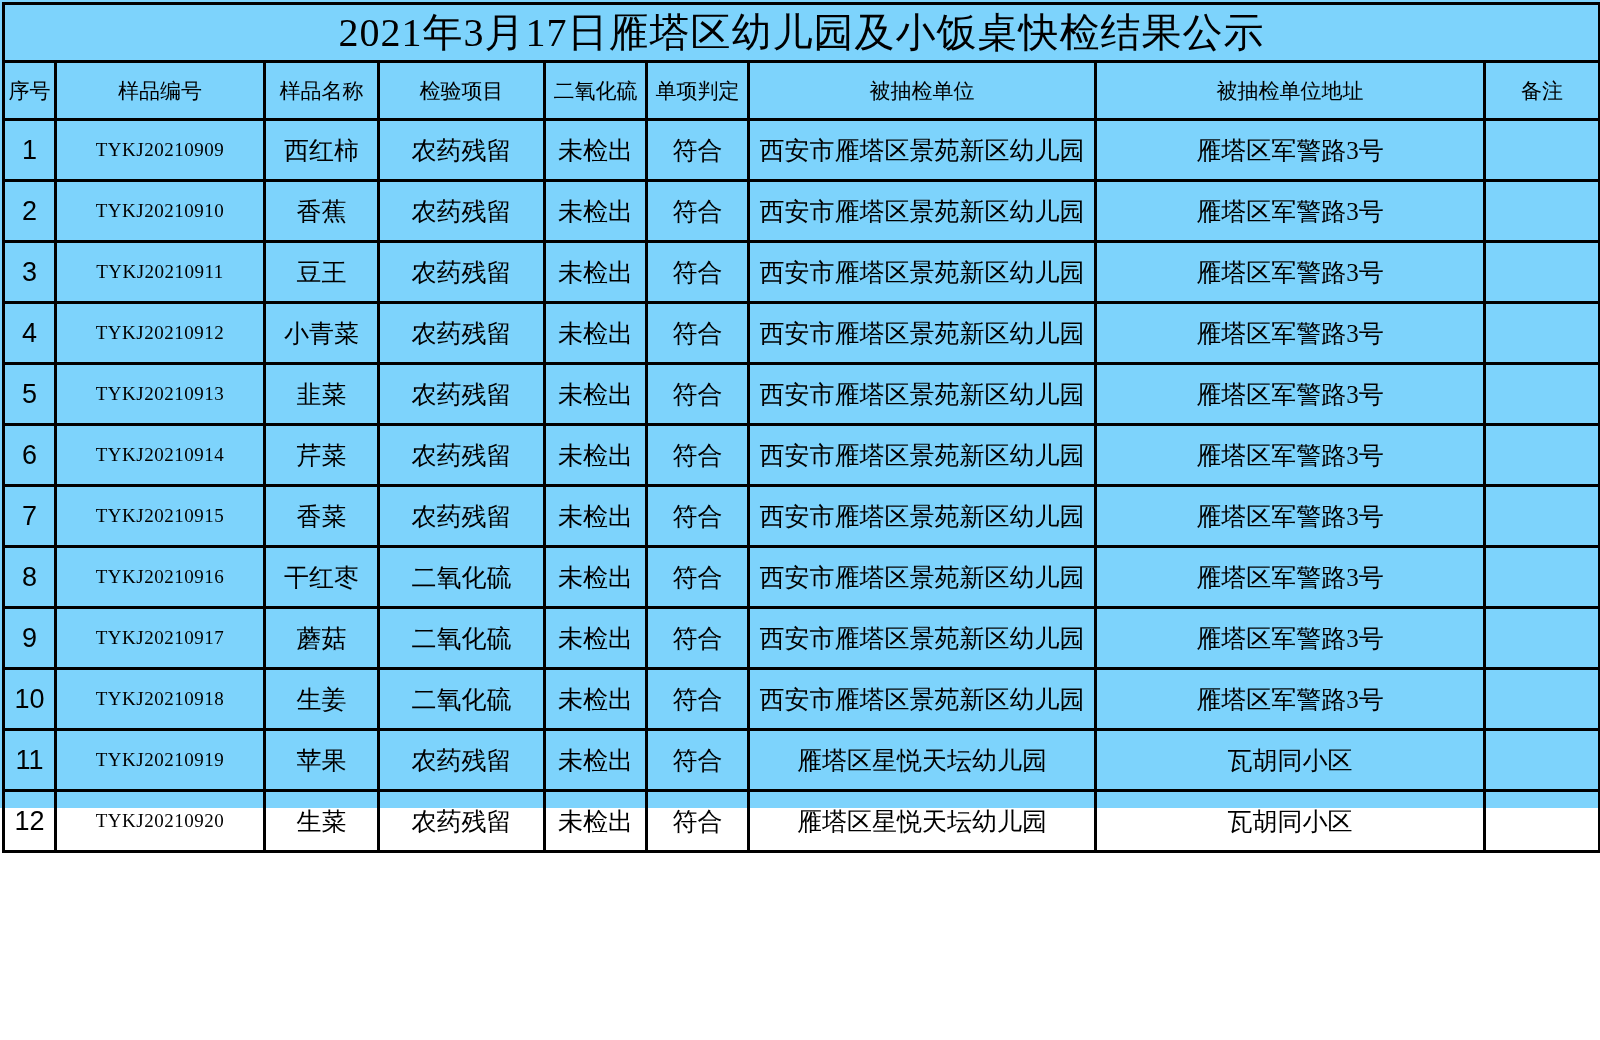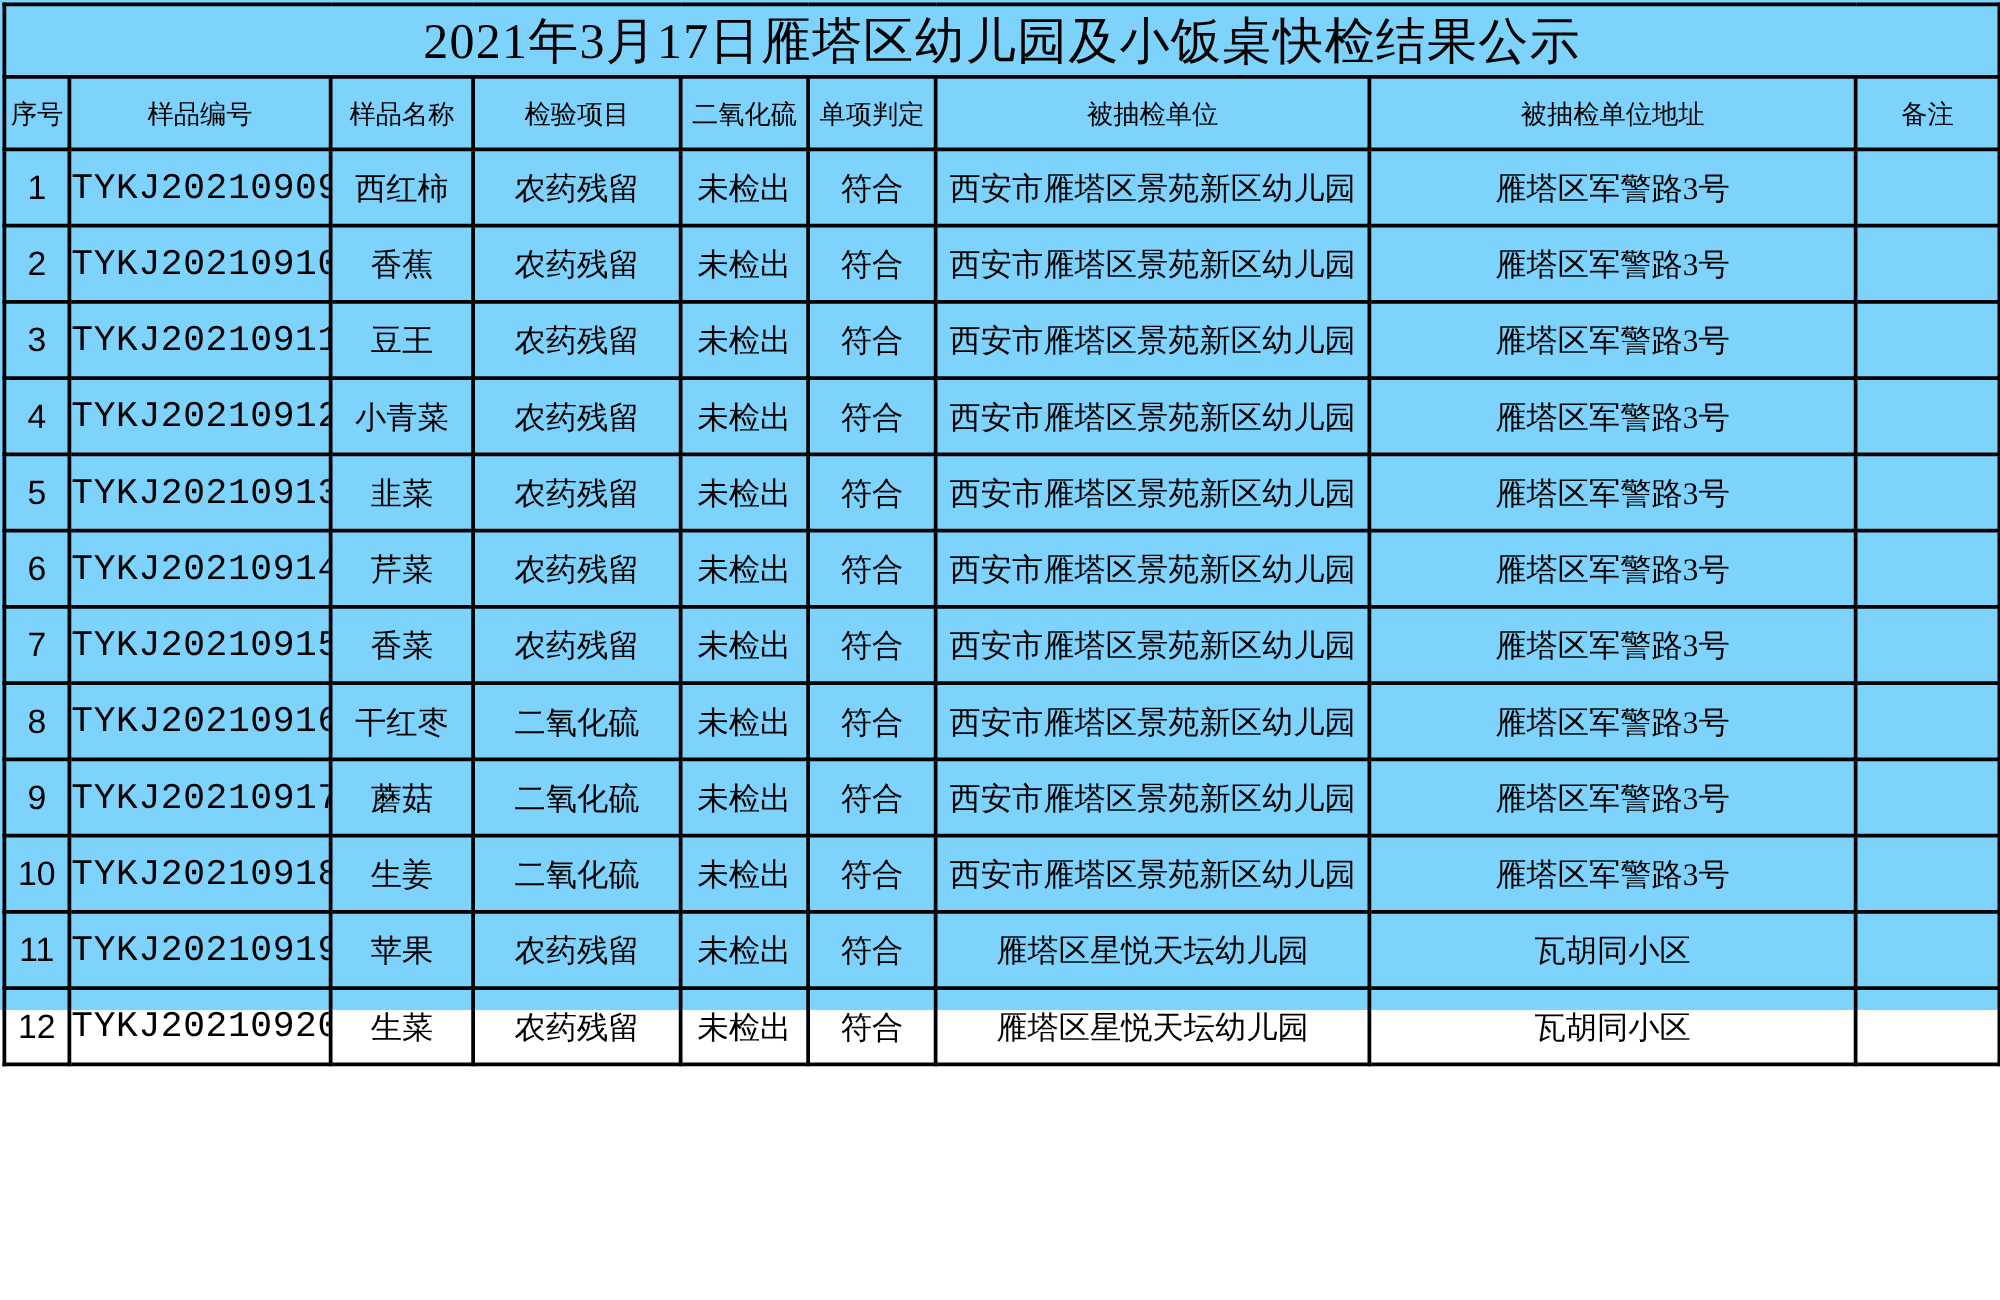--- a/index.html
+++ b/index.html
@@ -49,22 +49,22 @@
     height: 58px;
     font-family: "Liberation Serif", "DejaVu Serif", serif;
     font-size: 25px;
   }
   
   tbody td.c0 {
     font-family: "Liberation Sans", "DejaVu Sans", sans-serif;
     font-size: 27px;
   }
   tbody td.c1 {
-    font-family: Liberation Mono, monospace;
-    font-size: 29px;
+    font-family: Liberation Serif, serif;
+    font-size: 19px;
     letter-spacing: 0.5px;
   }
 </style>
 </head>
 <body>
 
 <div class="sheet">
   <table class="report">
     <colgroup>
       <col style="width:52px">

